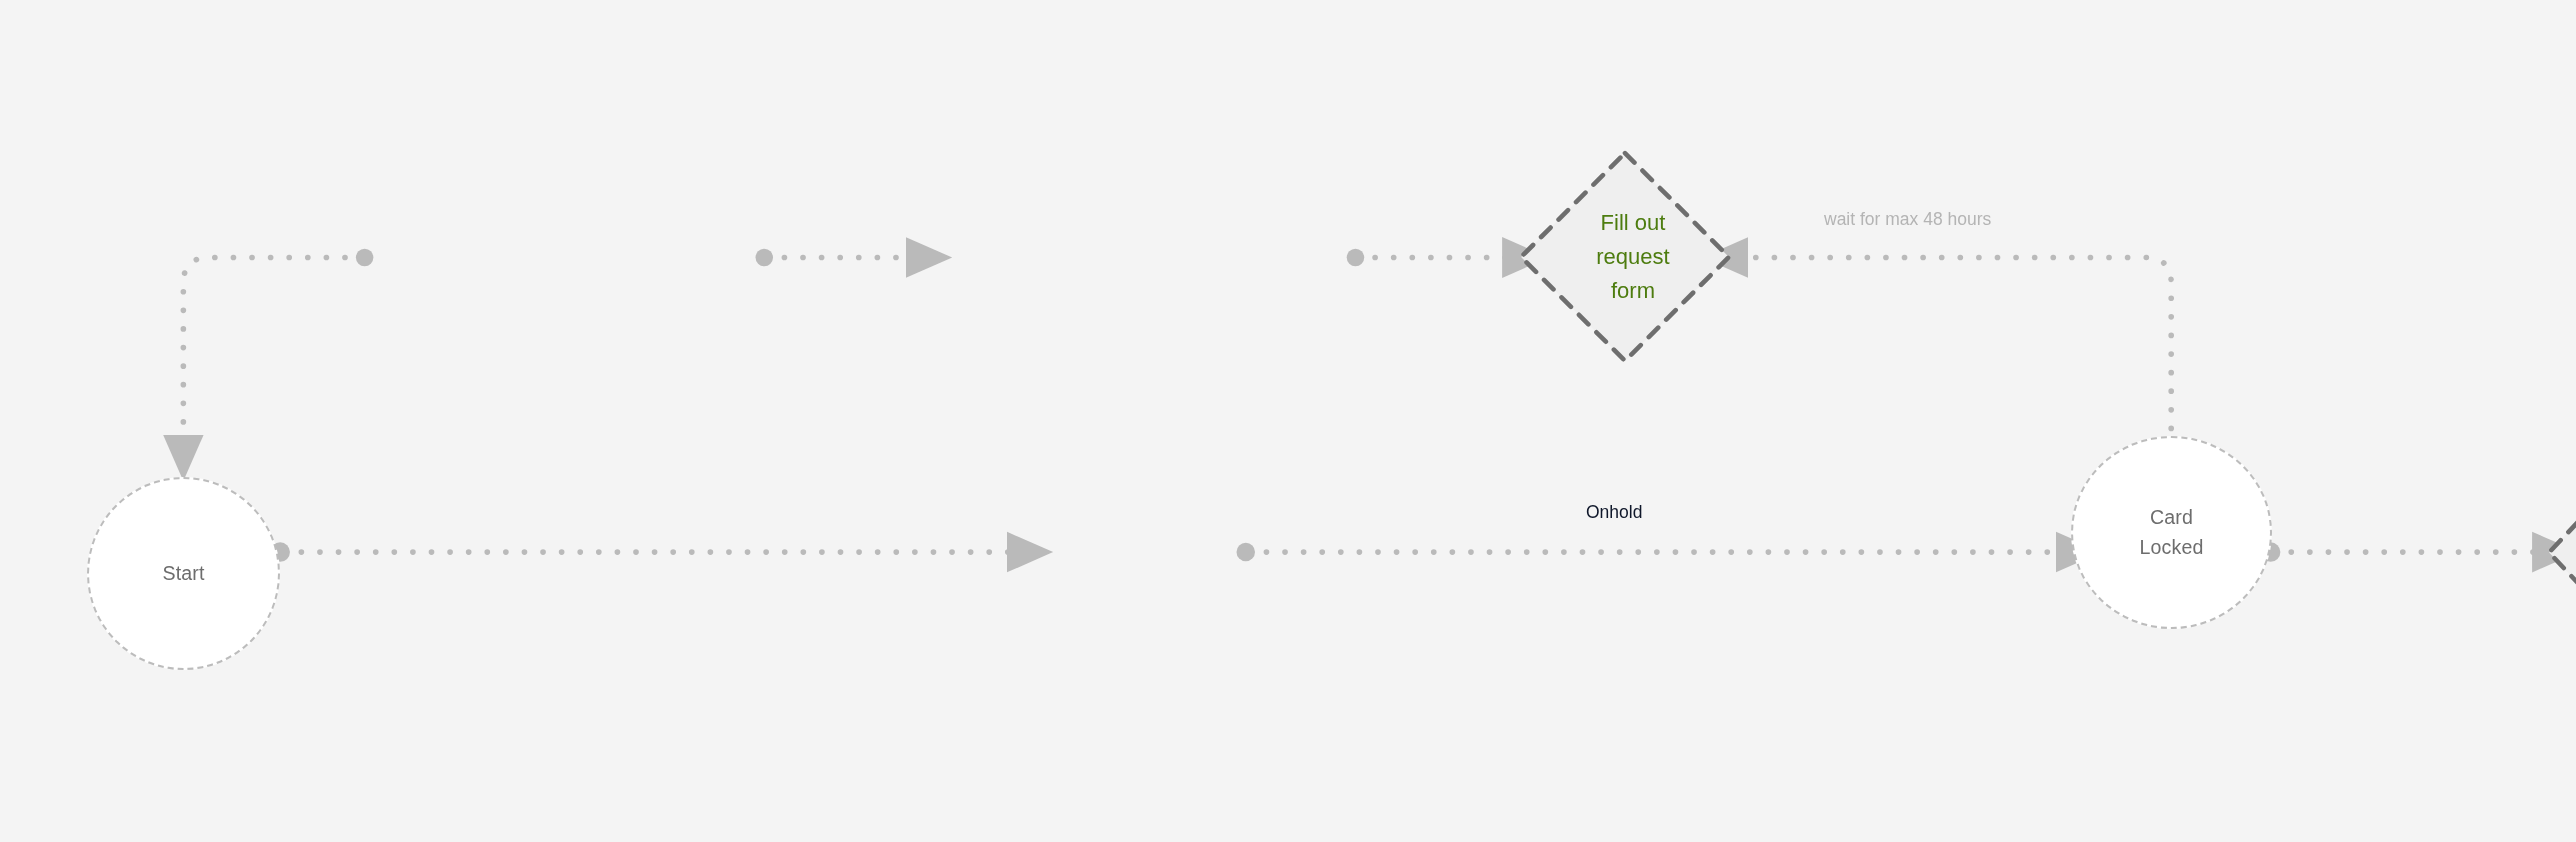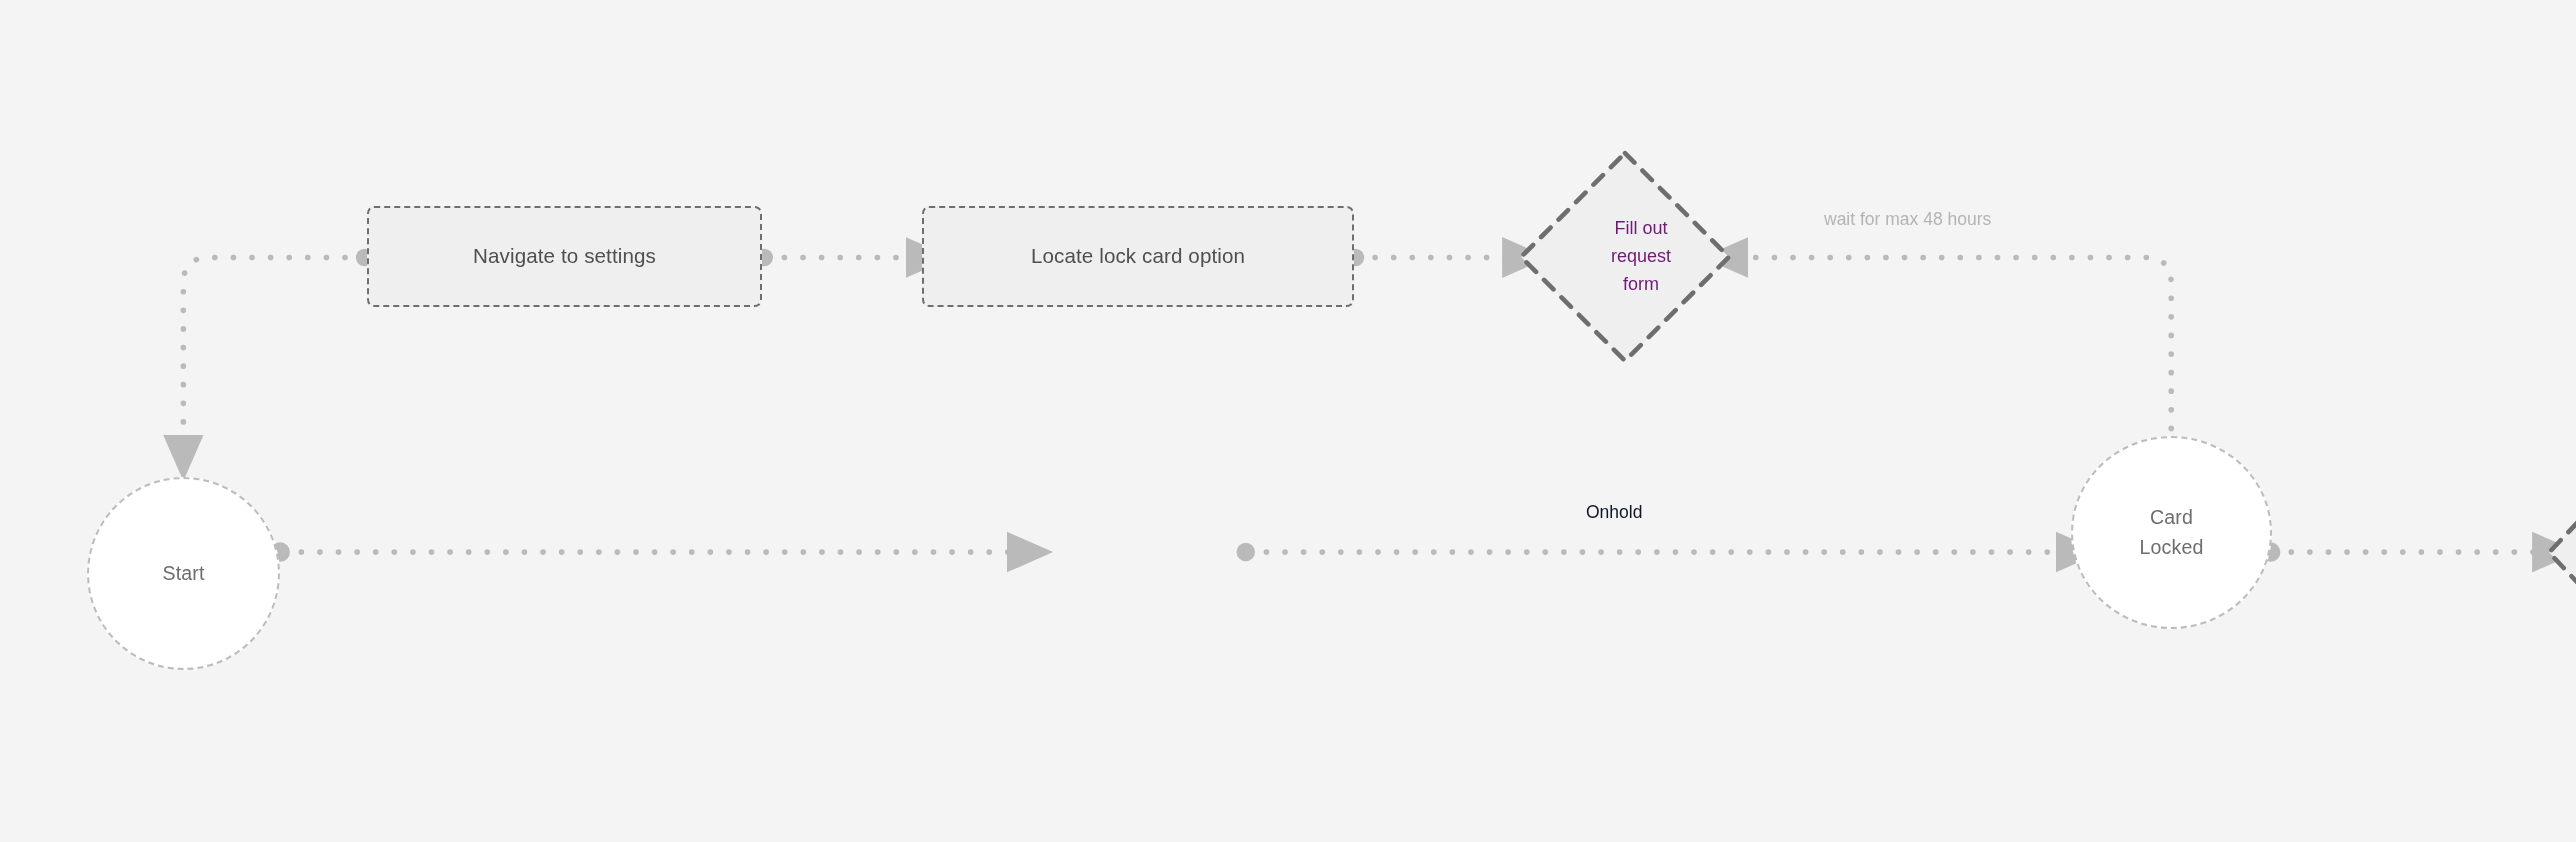--- a/index.html
+++ b/index.html
@@ -24,23 +24,23 @@
     border:2.6px dashed #6e6e6e;
     border-radius:7.2px;
   }
   .rect-node .lbl{font-size:20.6px;color:#4f4f4f;}
 
   .circle-node{background:#ffffff;border:2.6px dashed #bcbcbc;border-radius:50%;}
   .circle-node .lbl{color:#6d6d6d;font-size:19.6px;}
 
   .diamond-wrap{position:absolute;}
   .diamond-wrap .dia{position:absolute;left:0;top:0;width:100%;height:100%;}
-  .diamond-wrap .lbl{position:absolute;left:16px;top:0;width:100%;height:100%;
+  .diamond-wrap .lbl{position:absolute;left:8px;top:0;width:100%;height:100%;
         display:flex;align-items:center;justify-content:center;text-align:center;
-        color:#701a75;font-size:18px;line-height:1.55;white-space:pre-line;z-index:3;}
+        color:#4d7c0f;font-size:22px;line-height:1.55;white-space:pre-line;z-index:3;}
 
   
   .edge-label{position:absolute;font-size:17.5px;white-space:nowrap;z-index:5;text-align:right;}
   .edge-label.dim{color:#b4b4b4;}
   .edge-label.strong{color:#0f172a;}
 </style>
 </head>
 <body>
 
 <div id="canvas">
@@ -79,27 +79,21 @@
       <circle cx="1483" cy="500" r="17"></circle>
       <circle cx="2631" cy="500" r="17"></circle>
       <circle cx="4215" cy="880" r="19"></circle>
       <circle cx="543" cy="1072" r="19"></circle>
       <circle cx="2418" cy="1072" r="18"></circle>
       <circle cx="4408" cy="1072" r="19"></circle>
       <circle cx="5344" cy="1072" r="18"></circle>
     </g>
   </svg>
 
-  <div class="node rect-node" style="left:367px; top:206px; width:395px; height:101px;">
-    <span class="lbl">Navigate to settings</span>
-  </div>
 
-  <div class="node rect-node" style="left:922px; top:206px; width:432px; height:101px;">
-    <span class="lbl">Locate lock card option</span>
-  </div>
 
   <div class="diamond-wrap" style="left:1517px; top:149px; width:216px; height:216px;">
     <svg class="dia" viewBox="0 0 420 420" xmlns="http://www.w3.org/2000/svg">
       <polygon points="210,8 412,210 210,412 8,210" fill="#efefef" stroke="#6e6e6e" stroke-width="9" stroke-dasharray="26 22" stroke-linecap="round"></polygon>
     </svg>
     <span class="lbl">Fill out
 request
 form</span>
   </div>
 

